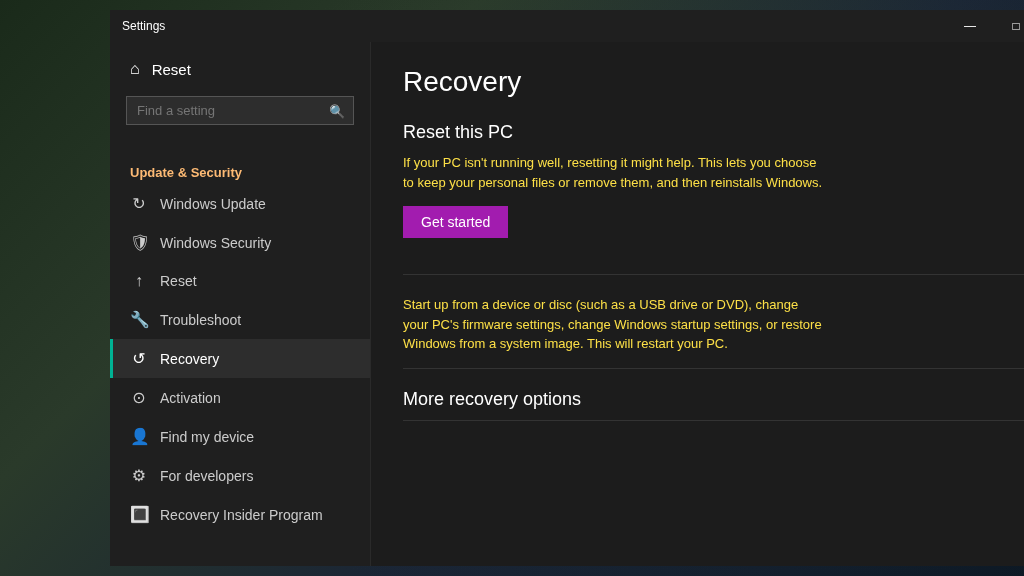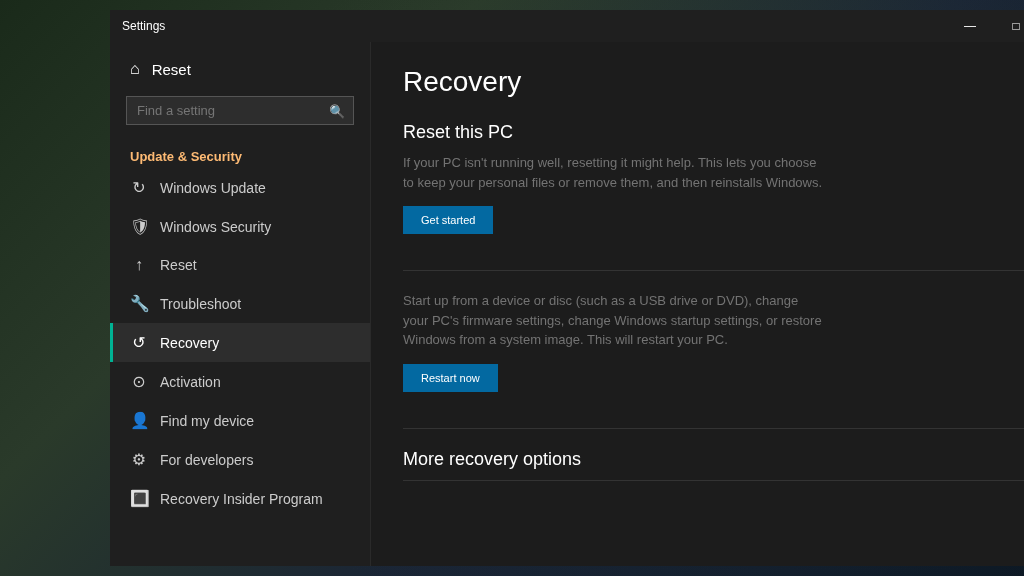--- a/index.html
+++ b/index.html
@@ -93,21 +93,21 @@
       color: #ffffff;
       font-size: 15px;
       cursor: pointer;
     }
     .sidebar-home .icon {
       margin-right: 12px;
       font-size: 16px;
     }
 
     .search-box {
-      margin: 8px 16px 16px;
+      margin: 8px 16px 32px;
       position: relative;
     }
     .search-box input {
       width: 100%;
       background: #2d2d2d;
       border: 1px solid #555;
       color: #ccc;
       padding: 6px 30px 6px 10px;
       font-size: 13px;
       outline: none;
@@ -176,33 +176,33 @@
     }
 
     .section-title {
       font-size: 18px;
       color: #ffffff;
       font-weight: 400;
       margin-bottom: 10px;
     }
 
     .section-desc {
-      color: #737373;
+      color: #fde047;
       font-size: 13px;
       line-height: 1.5;
       margin-bottom: 14px;
       max-width: 420px;
     }
 
     .action-btn {
-      background: #0369a1;
+      background: #a21caf;
       color: #ffffff;
       border: none;
       padding: 8px 18px;
-      font-size: 11px;
+      font-size: 14px;
       cursor: pointer;
       margin-bottom: 28px;
     }
 
     .section-divider {
       border: none;
       border-top: 1px solid #333;
       margin: 8px 0 20px;
     }
 
@@ -297,21 +297,20 @@
 
       
       <h2 class="section-title">Reset this PC</h2>
       <p class="section-desc">If your PC isn't running well, resetting it might help. This lets you choose to keep your personal files or remove them, and then reinstalls Windows.</p>
       <button class="action-btn">Get started</button>
 
       <hr class="section-divider">
 
       
       <p class="section-desc">Start up from a device or disc (such as a USB drive or DVD), change your PC's firmware settings, change Windows startup settings, or restore Windows from a system image. This will restart your PC.</p>
-      <button class="action-btn">Restart now</button>
 
       <hr class="section-divider">
 
       
       <h2 class="section-title">More recovery options</h2>
 
       <hr class="section-divider">
 
       
       

